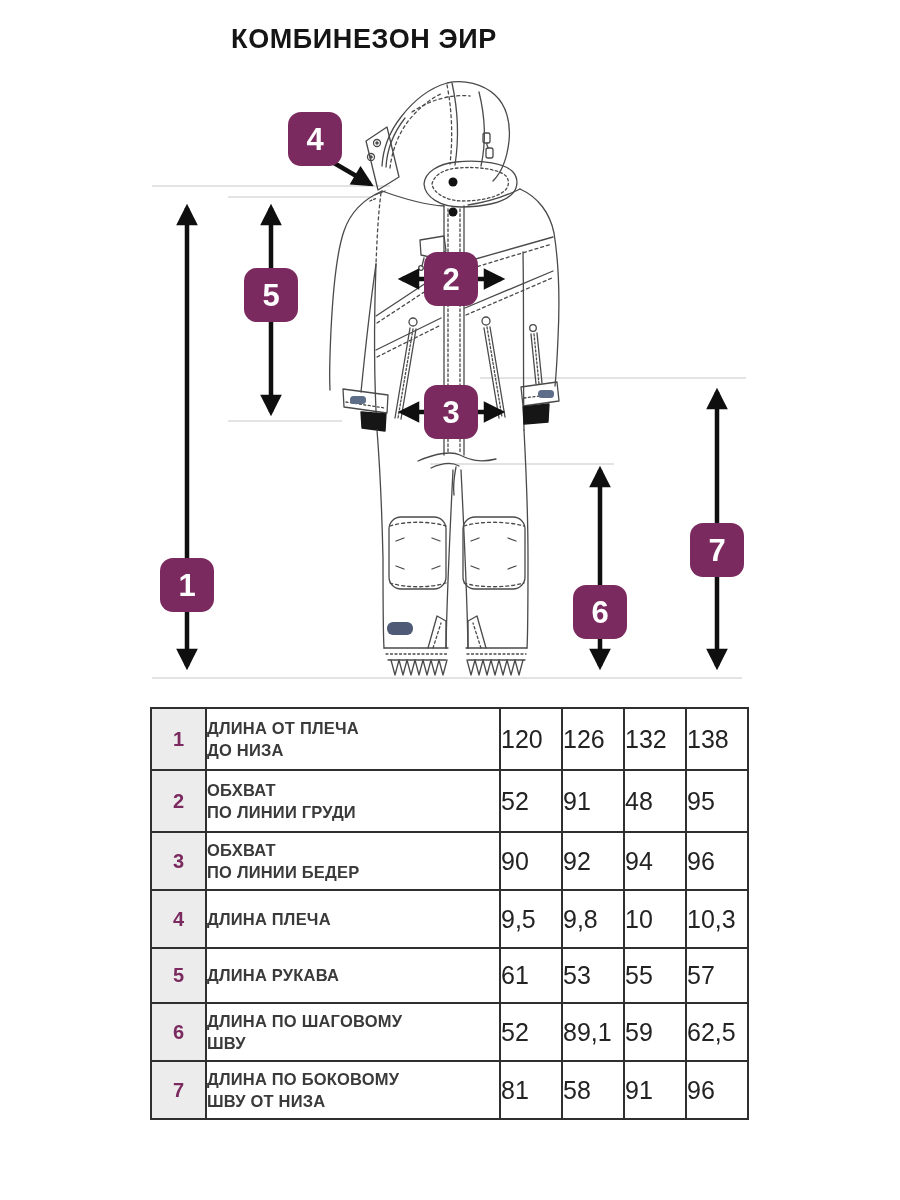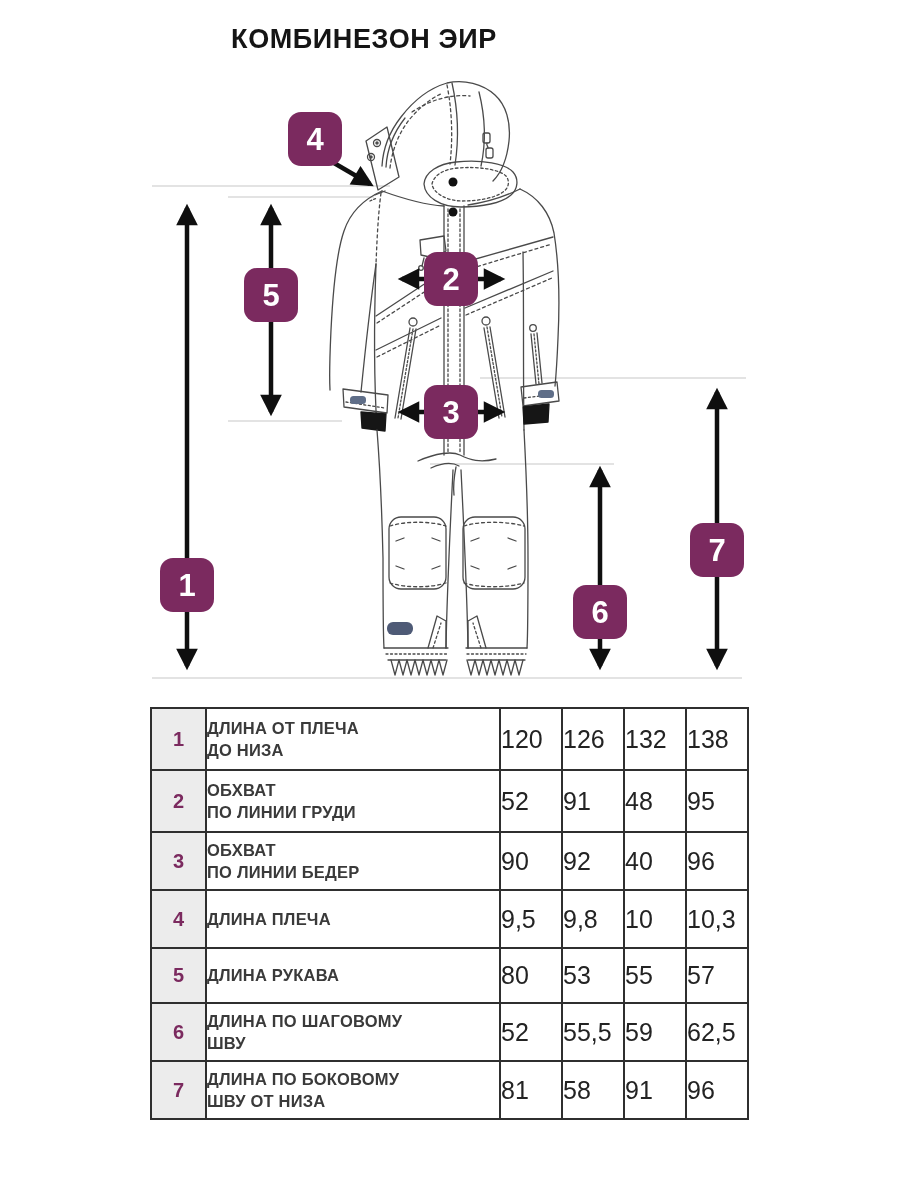--- a/index.html
+++ b/index.html
@@ -243,45 +243,45 @@
       <td class="cell-val">91</td>
       <td class="cell-val">48</td>
       <td class="cell-val">95</td>
     </tr>
     <tr class="row-h58">
       <td class="cell-num">3</td>
       <td class="cell-label">ОБХВАТ
 ПО ЛИНИИ БЕДЕР</td>
       <td class="cell-val">90</td>
       <td class="cell-val">92</td>
-      <td class="cell-val">40</td>
+      <td class="cell-val">94</td>
       <td class="cell-val">96</td>
     </tr>
     <tr class="row-h58">
       <td class="cell-num">4</td>
       <td class="cell-label">ДЛИНА ПЛЕЧА</td>
       <td class="cell-val">9,5</td>
       <td class="cell-val">9,8</td>
       <td class="cell-val">10</td>
       <td class="cell-val">10,3</td>
     </tr>
     <tr class="row-h55">
       <td class="cell-num">5</td>
       <td class="cell-label">ДЛИНА РУКАВА</td>
-      <td class="cell-val">80</td>
+      <td class="cell-val">61</td>
       <td class="cell-val">53</td>
       <td class="cell-val">55</td>
       <td class="cell-val">57</td>
     </tr>
     <tr class="row-h58">
       <td class="cell-num">6</td>
       <td class="cell-label">ДЛИНА ПО ШАГОВОМУ
 ШВУ</td>
       <td class="cell-val">52</td>
-      <td class="cell-val">55,5</td>
+      <td class="cell-val">89,1</td>
       <td class="cell-val">59</td>
       <td class="cell-val">62,5</td>
     </tr>
     <tr class="row-h58">
       <td class="cell-num">7</td>
       <td class="cell-label">ДЛИНА ПО БОКОВОМУ
 ШВУ ОТ НИЗА</td>
       <td class="cell-val">81</td>
       <td class="cell-val">58</td>
       <td class="cell-val">91</td>

